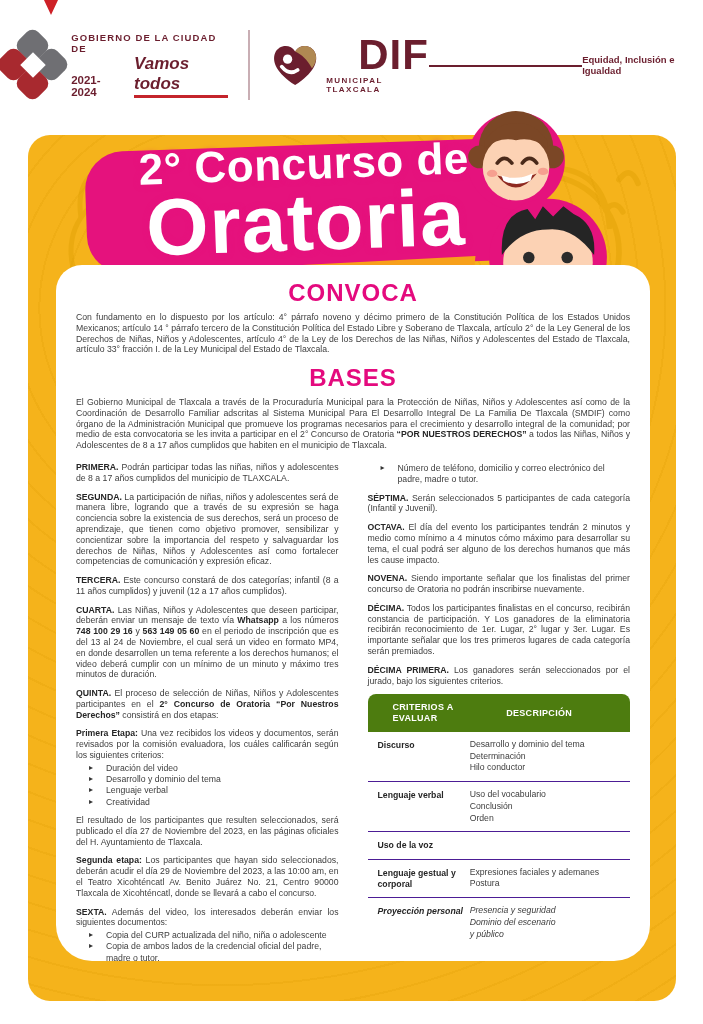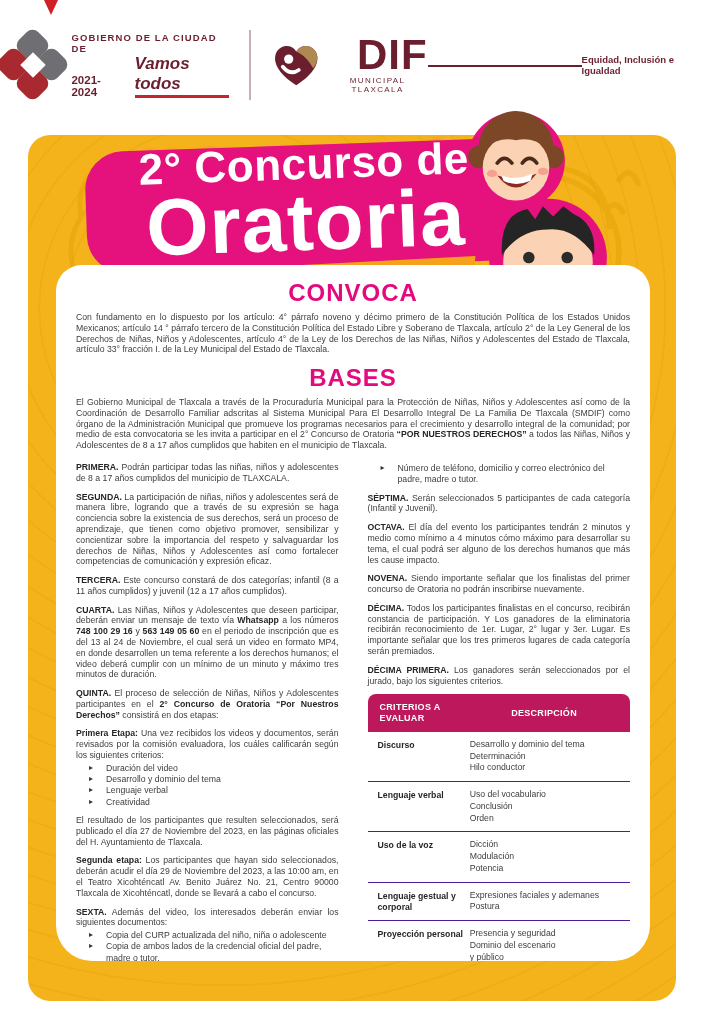--- a/index.html
+++ b/index.html
@@ -30,21 +30,21 @@
   .city-name .x { color:#c08a4e; }
   .city-row { display:flex; align-items:flex-end; gap:14px; }
   .city-years { font-size:11.5px; font-weight:bold; }
   .city-slogan { font-size:17px; font-weight:bold; font-style:italic;
     border-bottom:3px solid #c4242b; padding-bottom:1px; }
   .logo-divider { width:2px; height:70px; background:#c9aeb4; }
   .dif-logo { display:flex; flex-direction:row; align-items:center; color:#6b1e2e; }
   .dif-top { display:flex; align-items:center; gap:6px; }
   .dif-name-block { display:flex; flex-direction:column; align-items:flex-end; }
   .dif-name { font-size:42px; font-weight:900; line-height:0.9; letter-spacing:1px; }
-  .dif-sub { font-size:8px; font-weight:normal; letter-spacing:1.4px; margin-top:2px;text-align:center; }
+  .dif-sub { font-size:8px; font-weight:bold; letter-spacing:1.4px; margin-top:2px; }
   .dif-line { width:170px; height:2px; background:#6b1e2e; margin:4px 0 2px; }
   .dif-tagline { font-size:9.5px; font-weight:bold; }
   
   .frame { position:absolute; left:28px; top:135px; width:648px; height:866px;
     background:#f5b31b; border-radius:22px;
     background-image:repeating-radial-gradient(circle at 30% 20%, rgba(224,158,4,0.25) 0 2px, transparent 2px 26px); }
   .watermark { position:absolute; opacity:0.45; }
   
   .title-blob { position:absolute; left:58px; top:10px; width:438px; height:122px;
     background:#e5127d; border-radius:38px; transform:rotate(-2deg); }
@@ -74,27 +74,27 @@
   .cols { display:flex; gap:29px; margin-top:11px; }
   .col { flex:1; min-width:0; }
   .item { font-size:8.7px; line-height:1.24; text-align:justify; margin-bottom:8px; }
   .lead { color:#262626; }
   .blt-list { margin:1px 0 7px; }
   .blt { display:flex; font-size:8.7px; line-height:1.3; }
   .blt .marker { flex:0 0 30px; text-align:center; font-size:8px; color:#333; }
   .blt .blt-text { flex:1; }
   
   .tbl { margin:3px 0 9px; }
-  .tbl-head { display:flex; background:#be185d; color:#fff; font-weight:bold;
-    font-size:9px; border-radius:8px 8px 0 0; padding:8px 12px; align-items:center;
+  .tbl-head { display:flex; background:#4d7c0f; color:#fff; font-weight:bold;
+    font-size:9px; border-radius:8px 8px 0 0; padding:8px 25px; align-items:center;
     letter-spacing:0.3px; }
   .tbl-head .c1 { width:38%; line-height:1.2; }
   .tbl-head .c2 { flex:1; text-align:center; }
   .tbl-row { display:flex; padding:7px 10px; border-bottom:1px solid #4c1d95; }
-  .tbl-row:last-child { border-bottom:none; }
+  .tbl-row:last-child { border-bottom:none;font-style:italic; }
   .crit { width:38%; font-weight:bold; font-size:8.7px; line-height:1.3; color:#262626; padding-top:1px; }
   .desc { flex:1; font-size:8.7px; line-height:1.35; }
 </style>
 </head>
 <body>
 
 <div class="top-tick"></div>
 
 <div class="header">
   <div class="city-logo">
@@ -263,25 +263,20 @@
           <div class="tbl-row">
             <div class="crit">Lenguaje verbal</div>
             <div class="desc">
               <div>Uso del vocabulario</div>
               <div>Conclusión</div>
               <div>Orden</div>
             </div>
           </div>
           <div class="tbl-row">
             <div class="crit">Uso de la voz</div>
-            <div class="desc">
-              <div>Dicción</div>
-              <div>Modulación</div>
-              <div>Potencia</div>
-            </div>
           </div>
           <div class="tbl-row">
             <div class="crit">Lenguaje gestual y corporal</div>
             <div class="desc">
               <div>Expresiones faciales y ademanes</div>
               <div>Postura</div>
             </div>
           </div>
           <div class="tbl-row">
             <div class="crit">Proyección personal</div>

